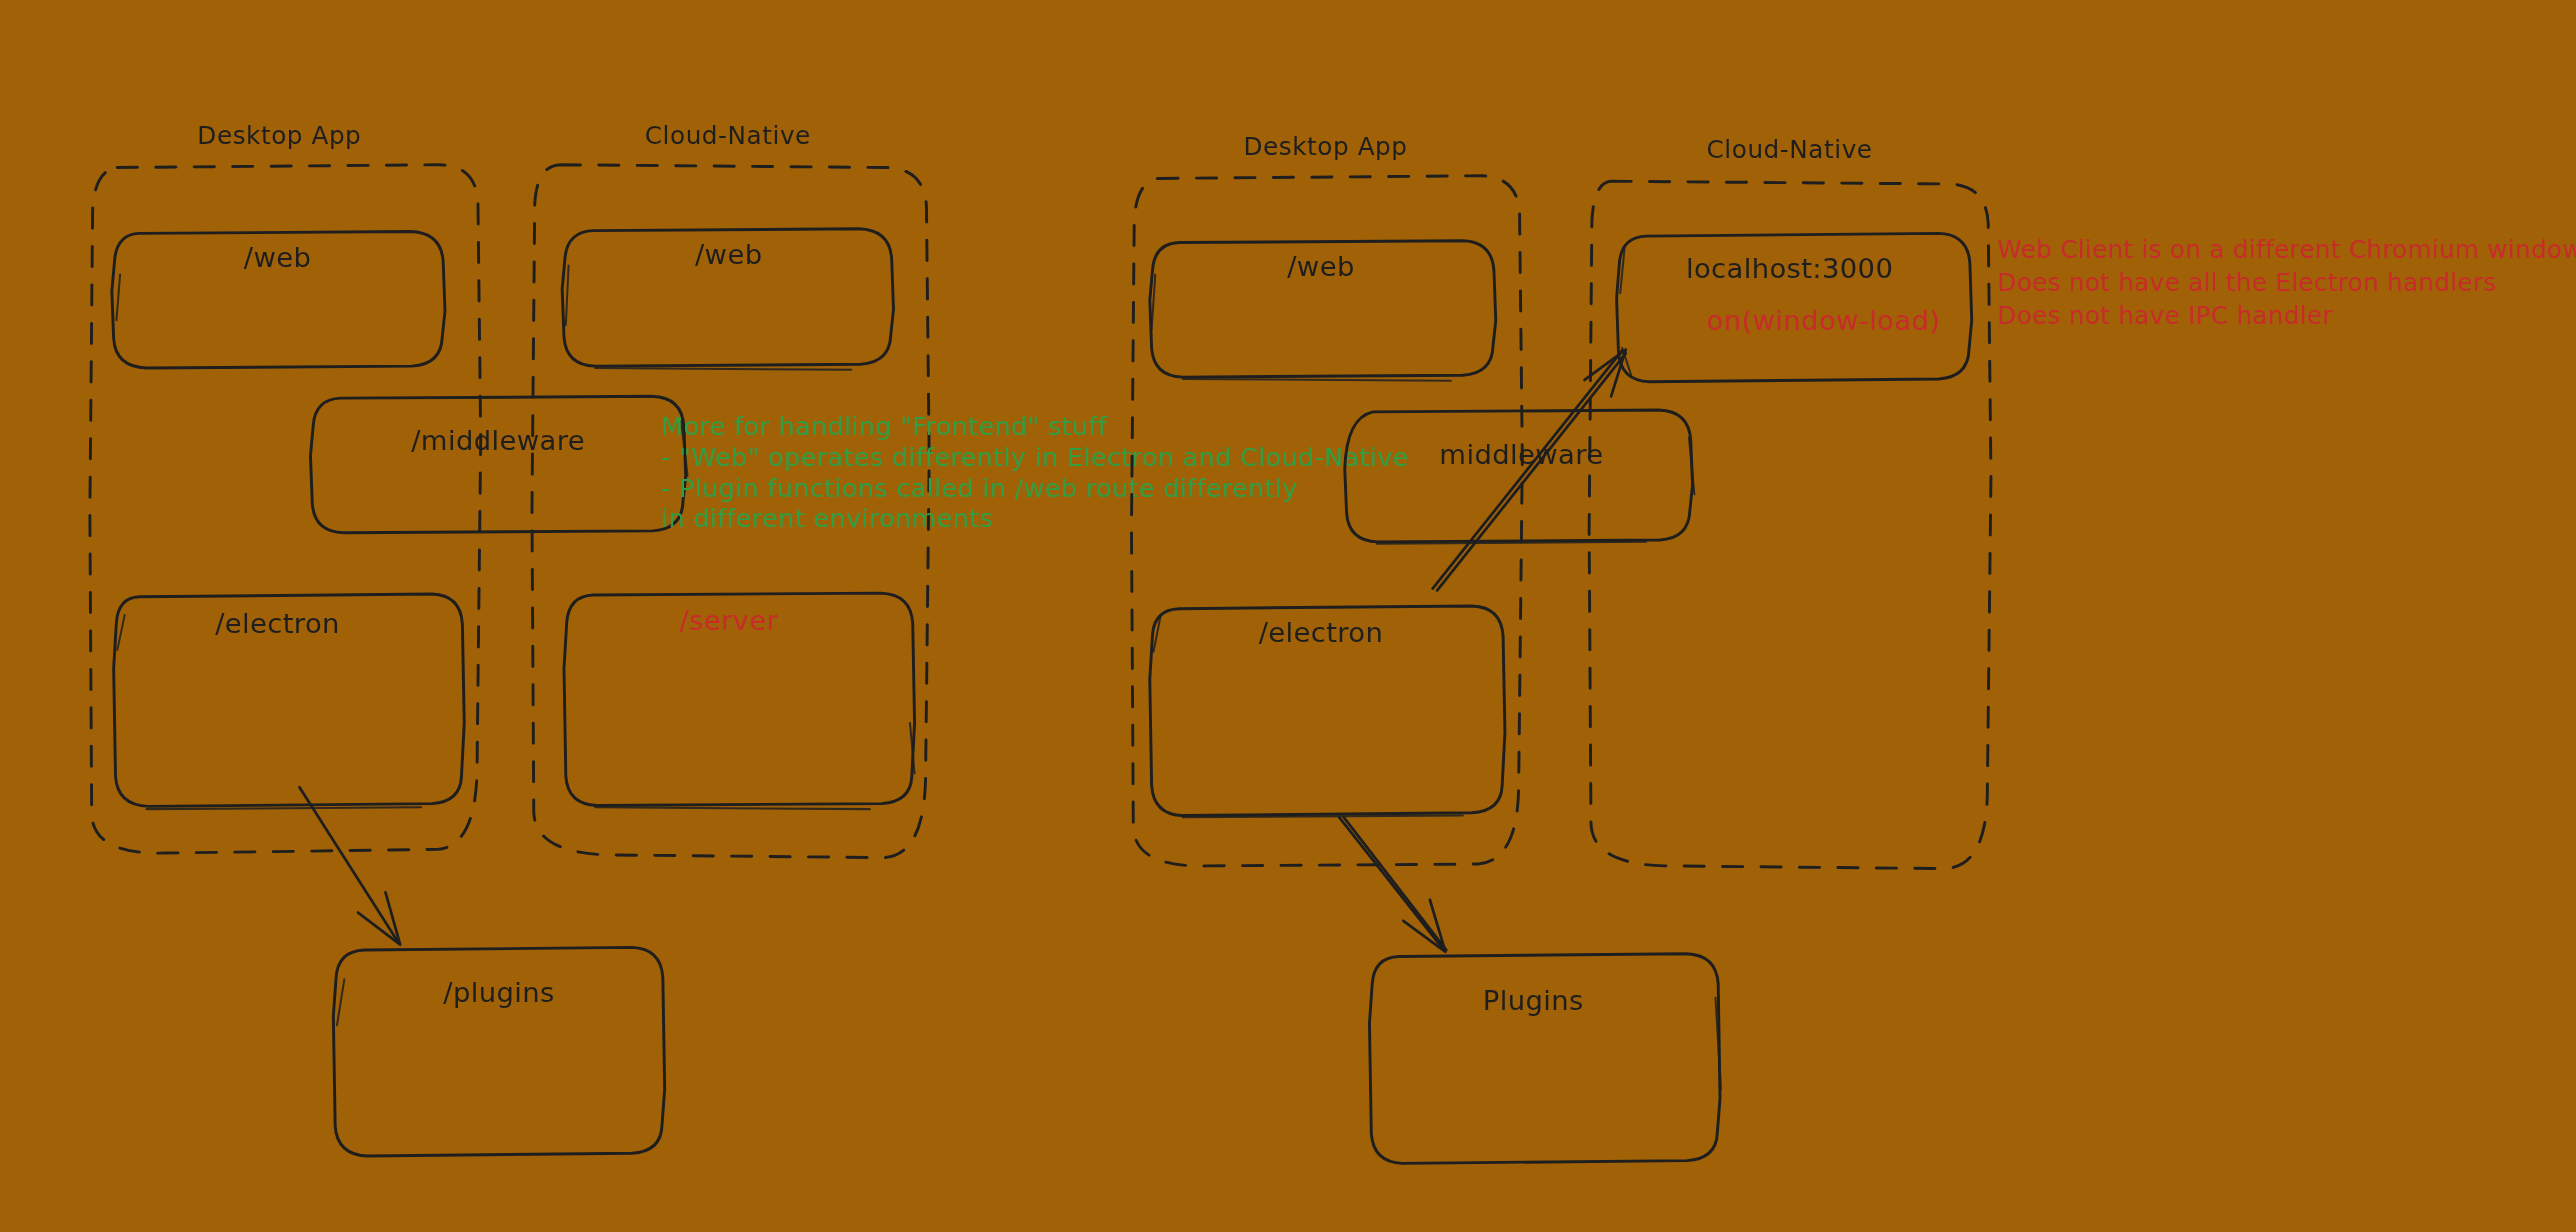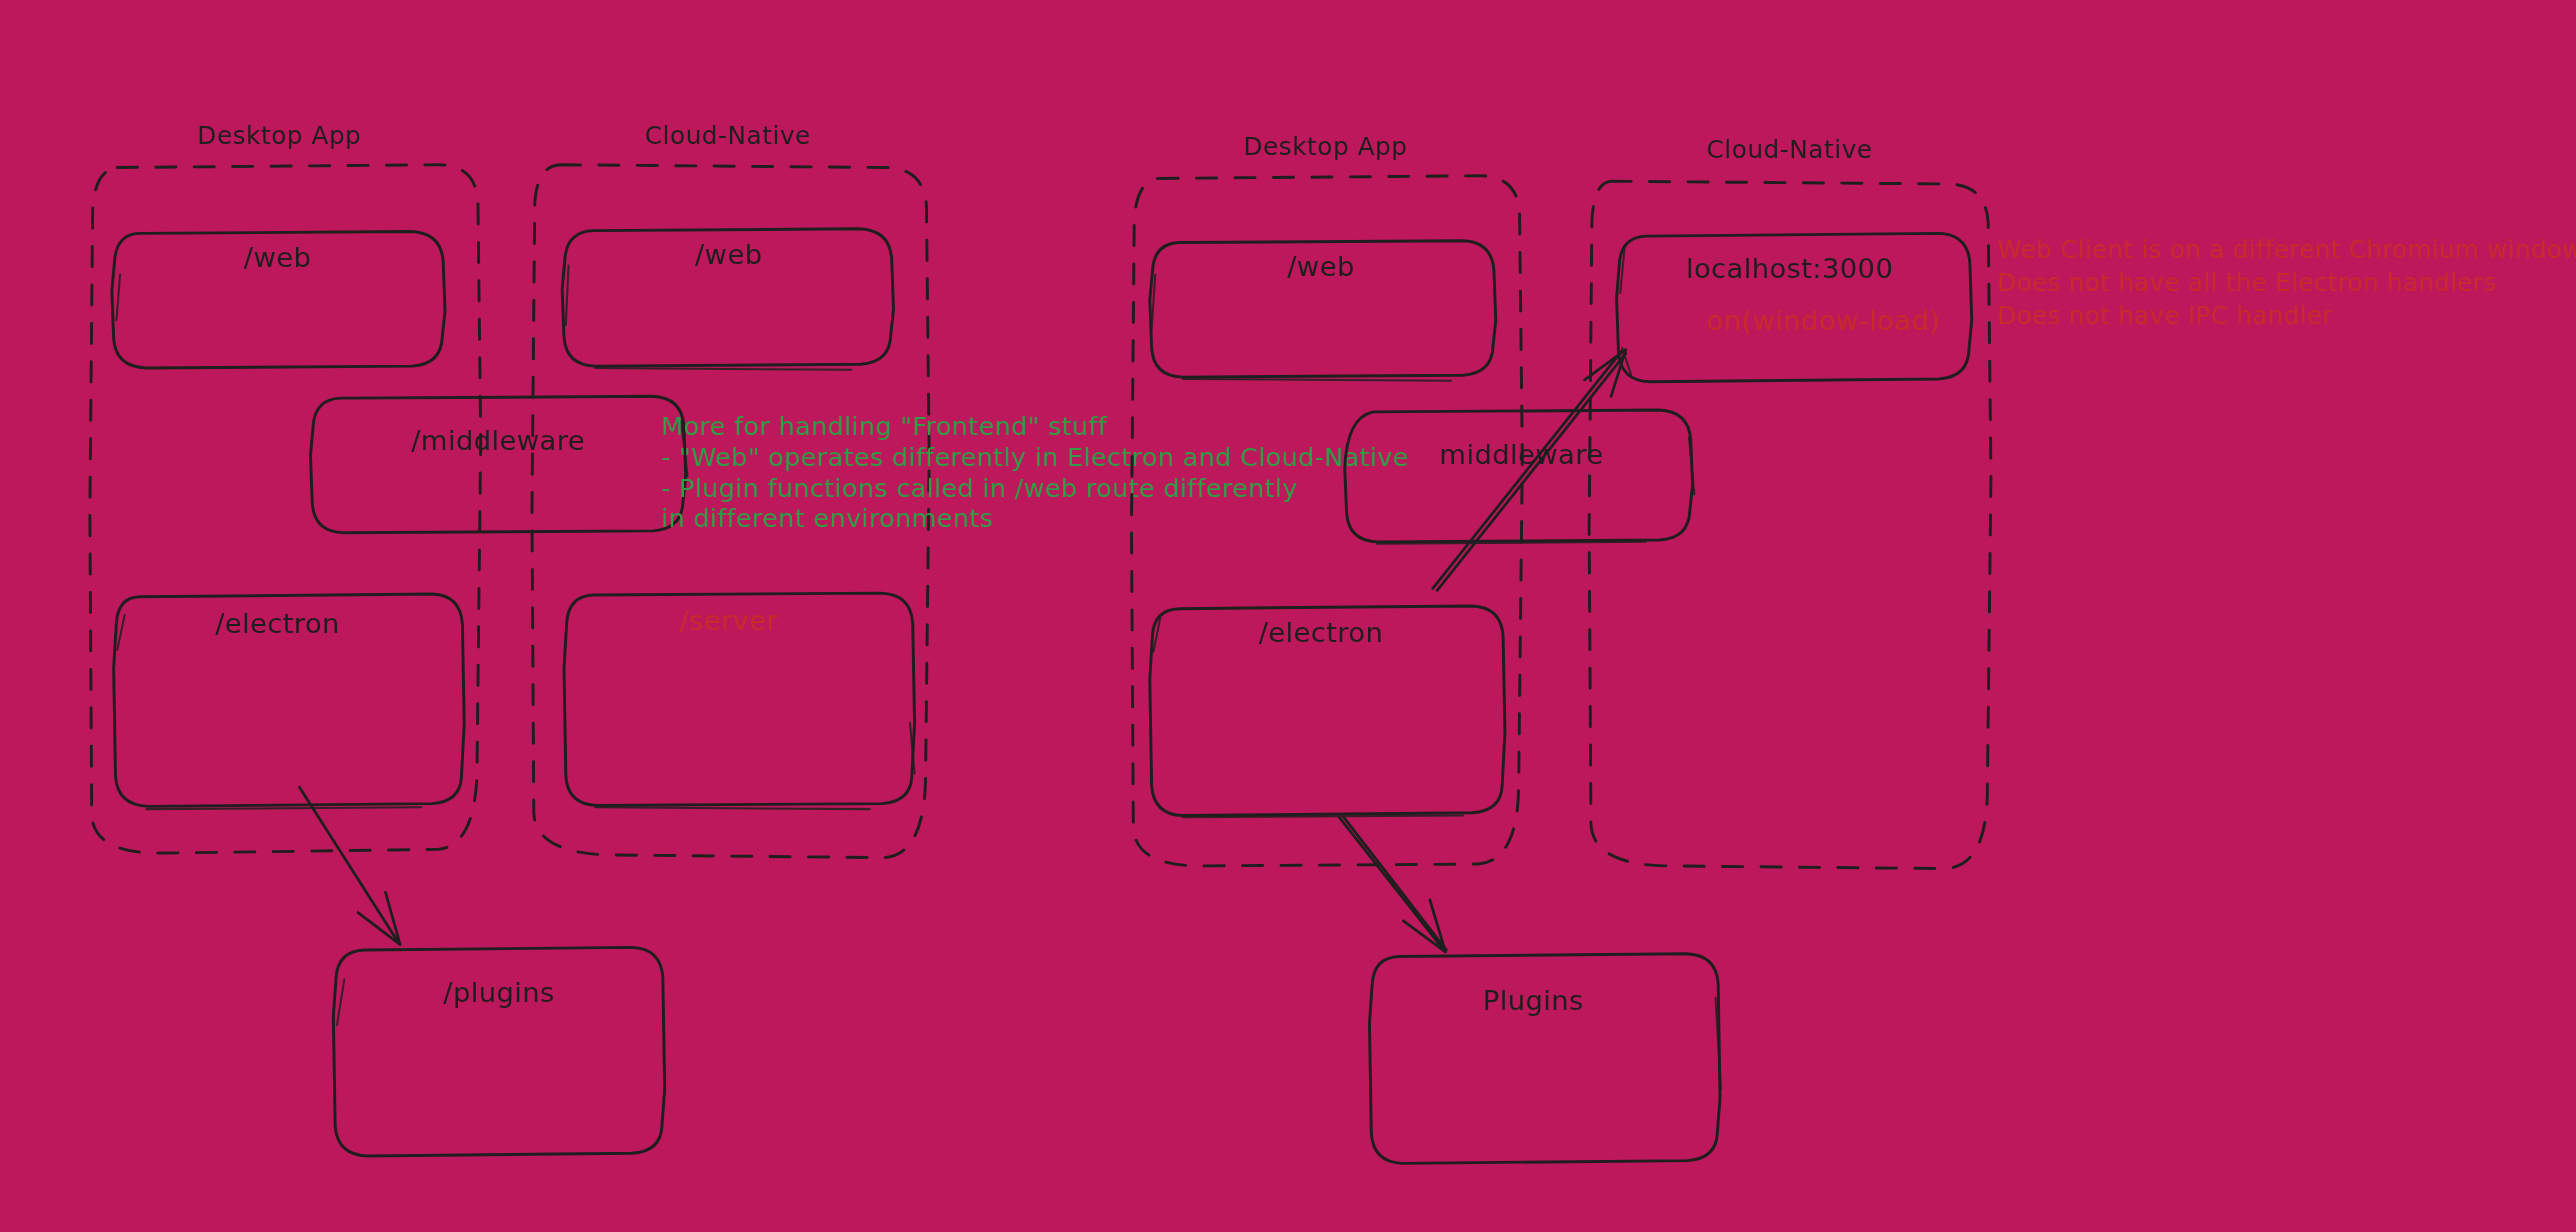--- a/index.html
+++ b/index.html
@@ -4,21 +4,21 @@
 <style>
   html, body {
     margin: 0;
     padding: 0;
     background: #ffffff;
   }
   #canvas {
     position: relative;
     width: 2576px;
     height: 1232px;
-    background: #be185d;
+    background: #a16207;
     overflow: hidden;
     font-family: "DejaVu Sans", sans-serif;
   }
   svg#diagram {
     position: absolute;
     left: 0;
     top: 0;
     width: 2576px;
     height: 1232px;
   }

